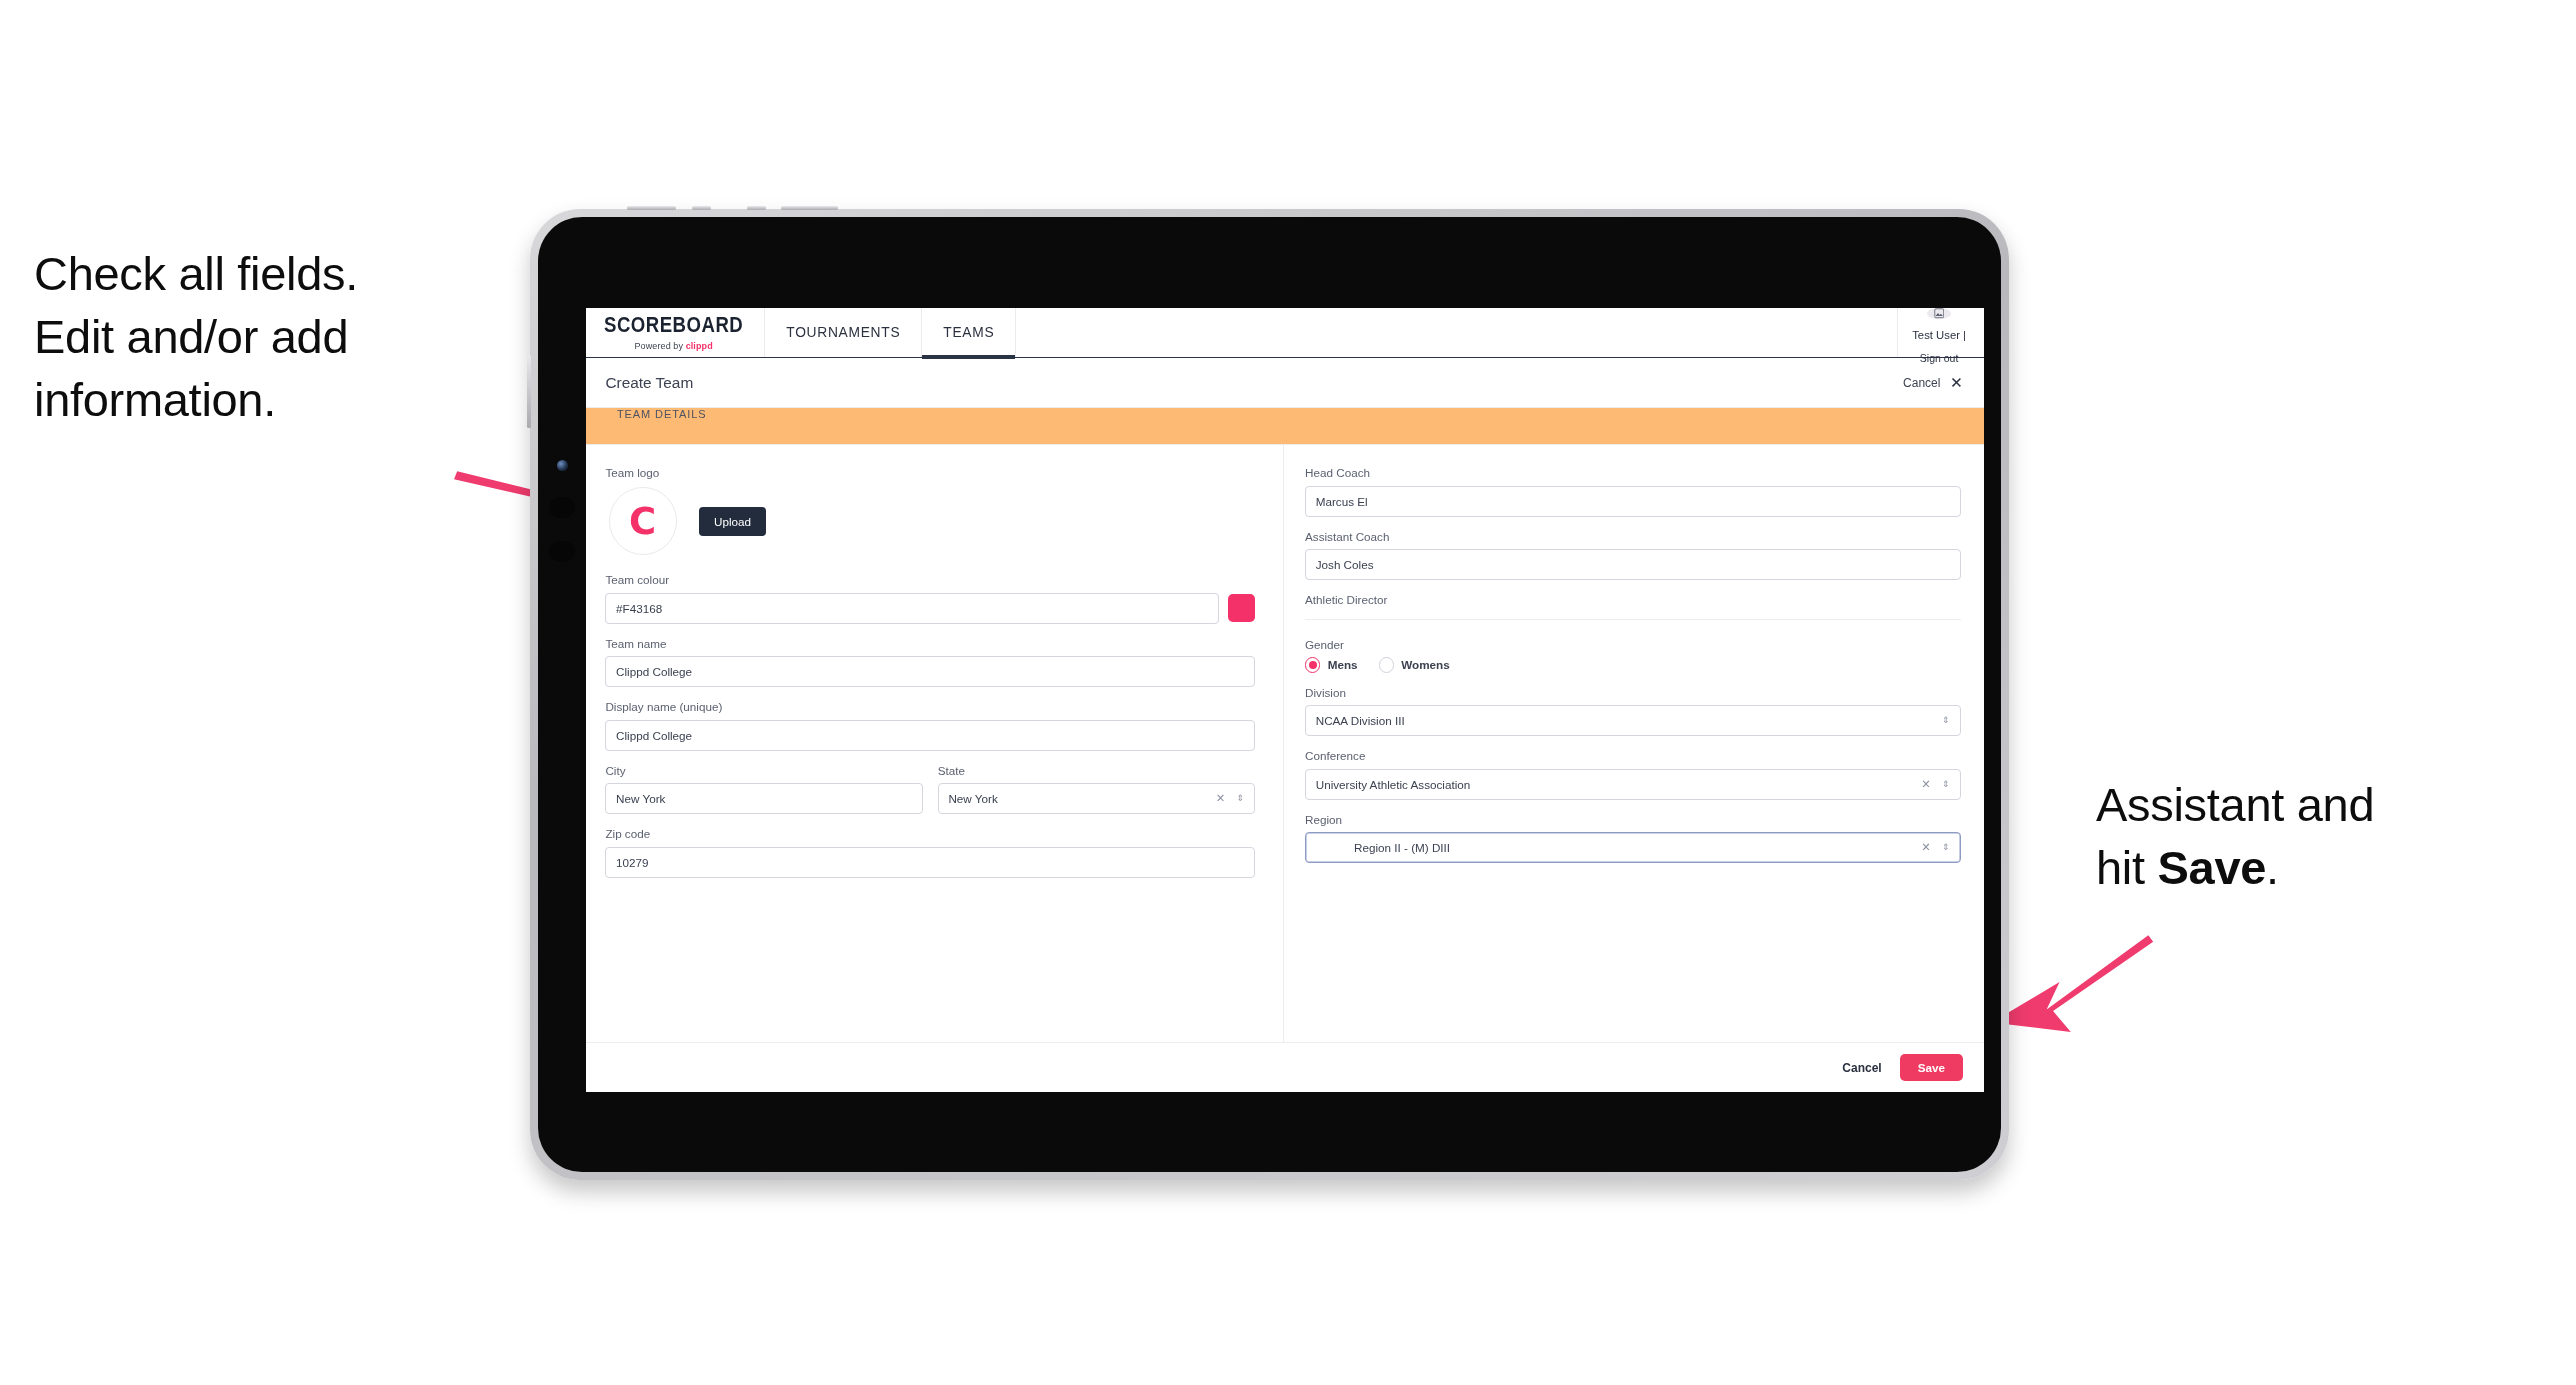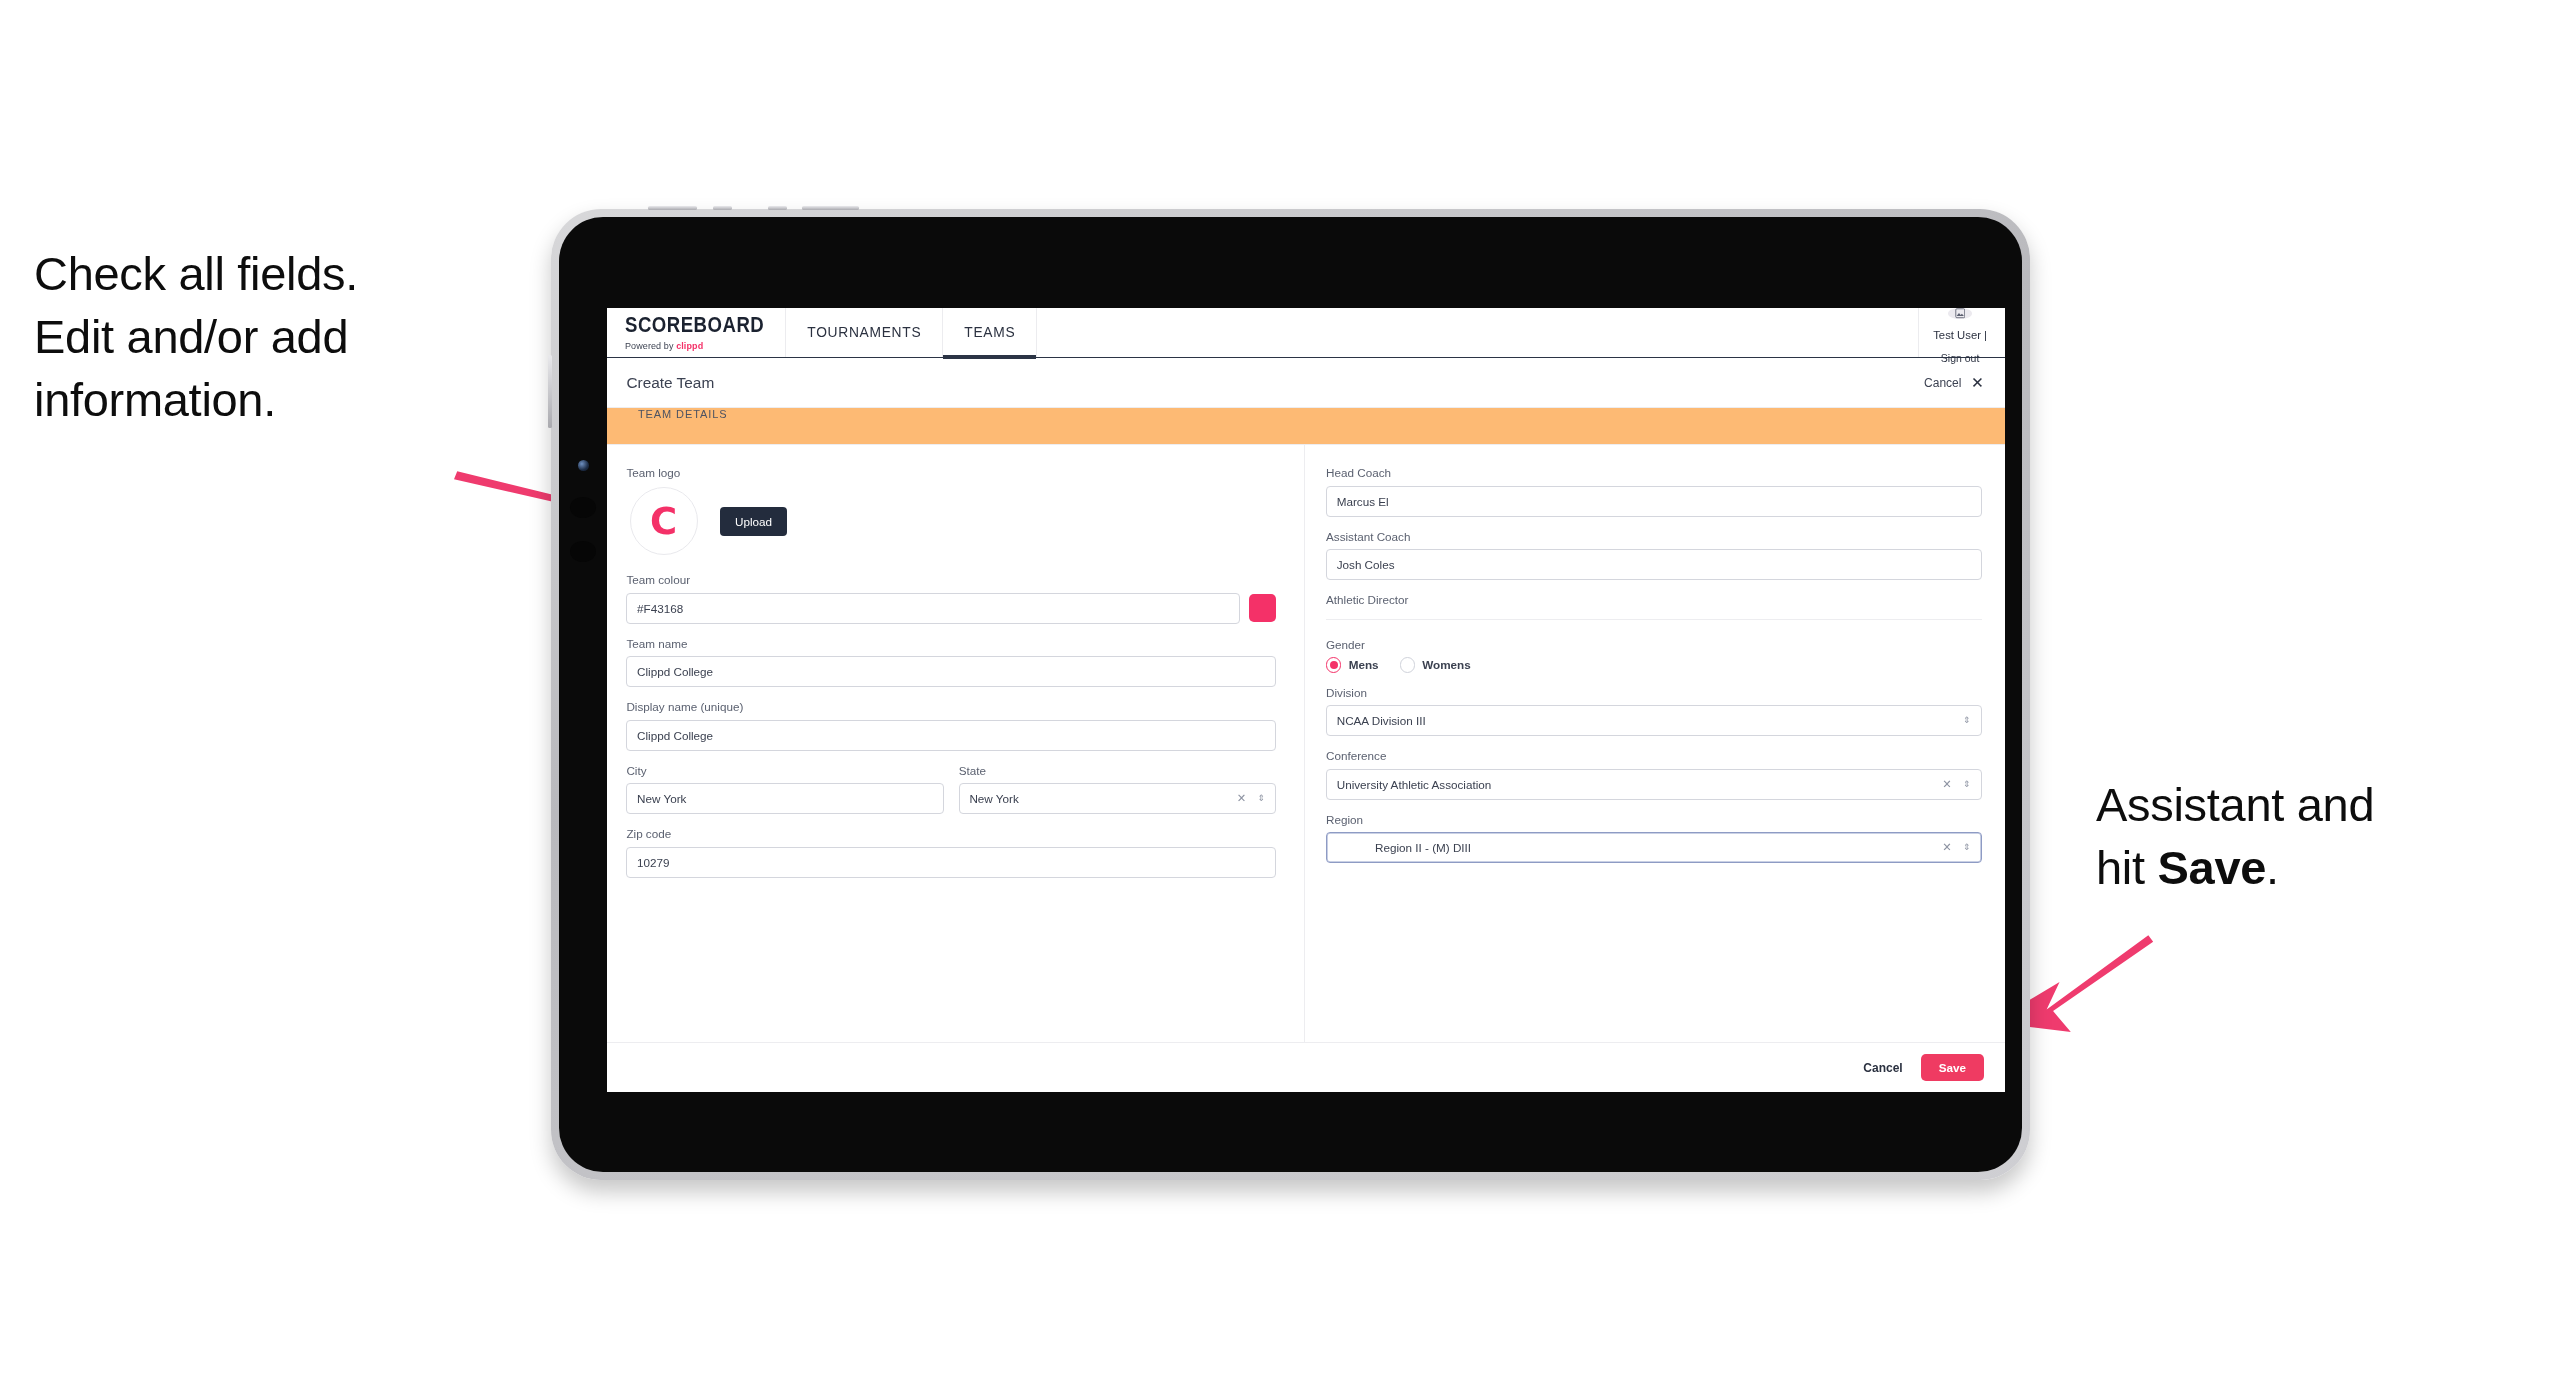--- a/index.html
+++ b/index.html
@@ -24,21 +24,21 @@
   }
   #annot-left  { left: 34px;  top: 243px;  width: 519px; }
   #annot-right { left: 2096px; top: 774px; width: 454px; }
   .annot b { font-weight: 700; }
 
   .arrow-svg { position:absolute; pointer-events:none; }
 
   
   #tablet {
     position: absolute;
-    left: 551px; top: 209px;
+    left: 530px; top: 209px;
     width: 1479px; height: 971px;
     background: linear-gradient(160deg,#d8d8da 0%, #b9b9bd 40%, #cfcfd3 100%);
     border-radius: 50px;
     box-shadow: 0 11.3px 21px rgba(0,0,0,0.22);
     padding: 8px;
   }
   #tablet-screen {
     width: 100%; height: 100%;
     background: #0a0a0a;
     border-radius: 44px;
@@ -83,21 +83,21 @@
     padding: 0 21px 0 18px;
     border-right: 0.8px solid #ececef;
   }
   .brand-title {
     font-size: 18.6px; font-weight: 700; letter-spacing: 0.5px;
     color:#1b2230; font-family: "Liberation Sans", sans-serif;
     transform: scaleY(1.18); transform-origin: left center;
   }
   .brand-sub {
     margin-top: 5.7px;
-    font-size: 9px; color:#3d4352; letter-spacing: 0.1px;
+    font-size: 9px; color:#3d4352; letter-spacing: 0.1px; text-align: center;
   }
   .brand-sub .pink { color:#f43168; font-weight:700; }
 
   .navtab {
     display:flex; align-items:center; justify-content:center;
     padding: 0 21px;
     font-size: 13.8px; letter-spacing: 0.7px; color:#2b3140;
     border-right: 0.8px solid #ececef;
     position: relative;
     cursor: pointer;

